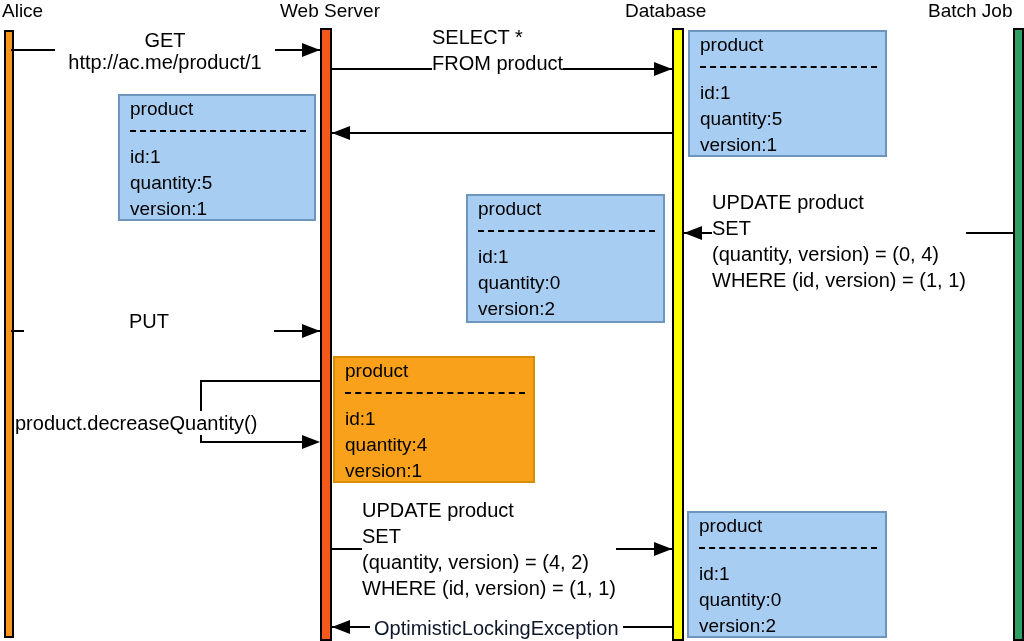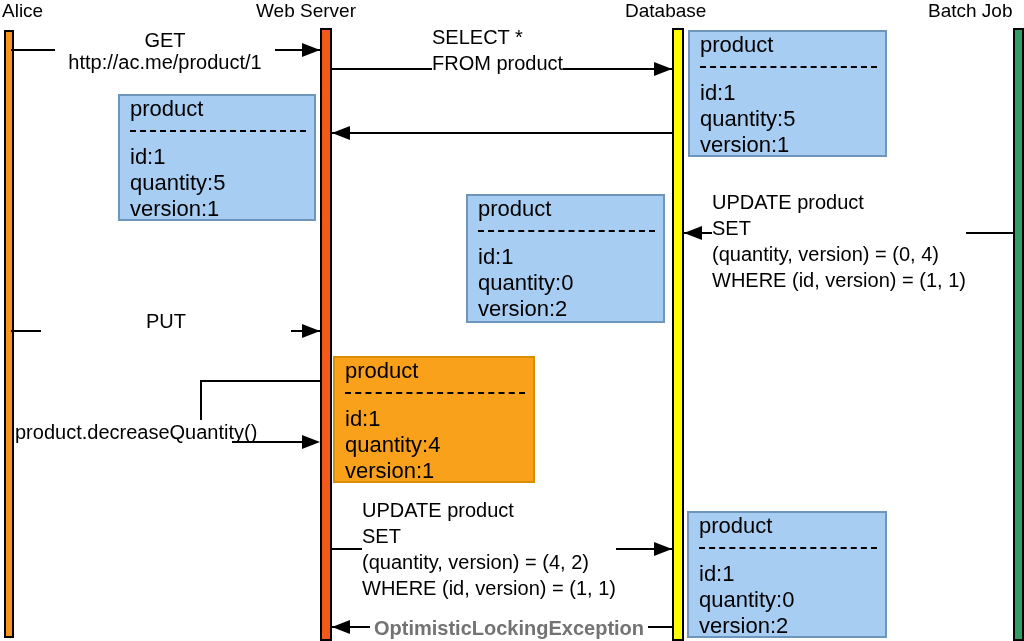--- a/index.html
+++ b/index.html
@@ -15,36 +15,36 @@
   .lifeline.batch   { background:#2F9E62; }
   .line  { position:absolute; height:2px; background:#000; }
   .vline { position:absolute; width:2px;  background:#000; }
   .head-right { position:absolute; width:0; height:0;
                 border-left:18px solid #000; border-top:7px solid transparent; border-bottom:7px solid transparent; }
   .head-left  { position:absolute; width:0; height:0;
                 border-right:18px solid #000; border-top:7px solid transparent; border-bottom:7px solid transparent; }
   .msg-label { position:absolute; background:#fff; font-size:20px; line-height:26px; white-space:nowrap; }
   .msg-label.centered { text-align:center; }
   .msg-label.tight { line-height:22px; }
-  .msg-label.error { color:#737373; line-height:24px; padding:0 4px;font-weight:bold; }
-  .note { position:absolute; box-sizing:border-box; border:2px solid; font-size:22px;
+  .msg-label.error { color:#0f172a; line-height:24px; padding:0 4px; }
+  .note { position:absolute; box-sizing:border-box; border:2px solid; font-size:19px;
           padding:0 8px 0 10px; overflow:hidden; }
   .note.blue   { background:#A8CDF2; border-color:#6E96BC; }
   .note.orange { background:#F9A11B; border-color:#D98E00; }
   .note-title { line-height:26px; }
   .note-sep   { height:0; border-top:2px dashed #000; margin:8px 0 12px 0; }
   .note-line  { line-height:26px; }
 </style>
 </head>
 <body>
 
 <div class="canvas">
 
   <div class="actor-label" style="left:2px">Alice</div>
-  <div class="actor-label" style="left:256px">Web Server</div>
+  <div class="actor-label" style="left:280px">Web Server</div>
   <div class="actor-label" style="left:625px">Database</div>
   <div class="actor-label" style="left:928px">Batch Job</div>
 
   <div class="lifeline alice" style="left:4px;   top:30px; width:10px; height:608px"></div>
   <div class="lifeline ws" style="left:320px; top:28px; width:12px; height:613px"></div>
   <div class="lifeline db" style="left:672px; top:28px; width:12px; height:613px"></div>
   <div class="lifeline batch" style="left:1013px;top:28px; width:11px; height:613px"></div>
 
   <div class="line" style="left:11px; top:49px; width:309px"></div>
   <div class="head-right" style="left:302px; top:43px"></div>
@@ -67,29 +67,29 @@
   <div class="head-left" style="left:684px; top:226px"></div>
   <div class="msg-label" style="left:712px; top:189px">
     <div>UPDATE product</div>
     <div>SET</div>
     <div>(quantity, version) = (0, 4)</div>
     <div>WHERE (id, version) = (1, 1)</div>
   </div>
 
   <div class="line" style="left:11px; top:330px; width:309px"></div>
   <div class="head-right" style="left:302px; top:324px"></div>
-  <div class="msg-label centered tight" style="left:41px; top:310px; width:250px">
+  <div class="msg-label centered tight" style="left:24px; top:310px; width:250px">
     <div>PUT</div>
   </div>
 
   <div class="line" style="left:200px; top:380px; width:121px"></div>
   <div class="vline" style="left:200px; top:380px; height:63px"></div>
   <div class="line" style="left:200px; top:441px; width:103px"></div>
   <div class="head-right" style="left:302px; top:435px"></div>
-  <div class="msg-label centered" style="left:15px; top:420px; width:217px; line-height:24px">product.decreaseQuantity()</div>
+  <div class="msg-label centered" style="left:15px; top:411px; width:217px; line-height:24px">product.decreaseQuantity()</div>
 
   <div class="line" style="left:332px; top:548px; width:340px"></div>
   <div class="head-right" style="left:654px; top:542px"></div>
   <div class="msg-label" style="left:362px; top:497px">
     <div>UPDATE product</div>
     <div>SET</div>
     <div>(quantity, version) = (4, 2)</div>
     <div>WHERE (id, version) = (1, 1)</div>
   </div>
 

